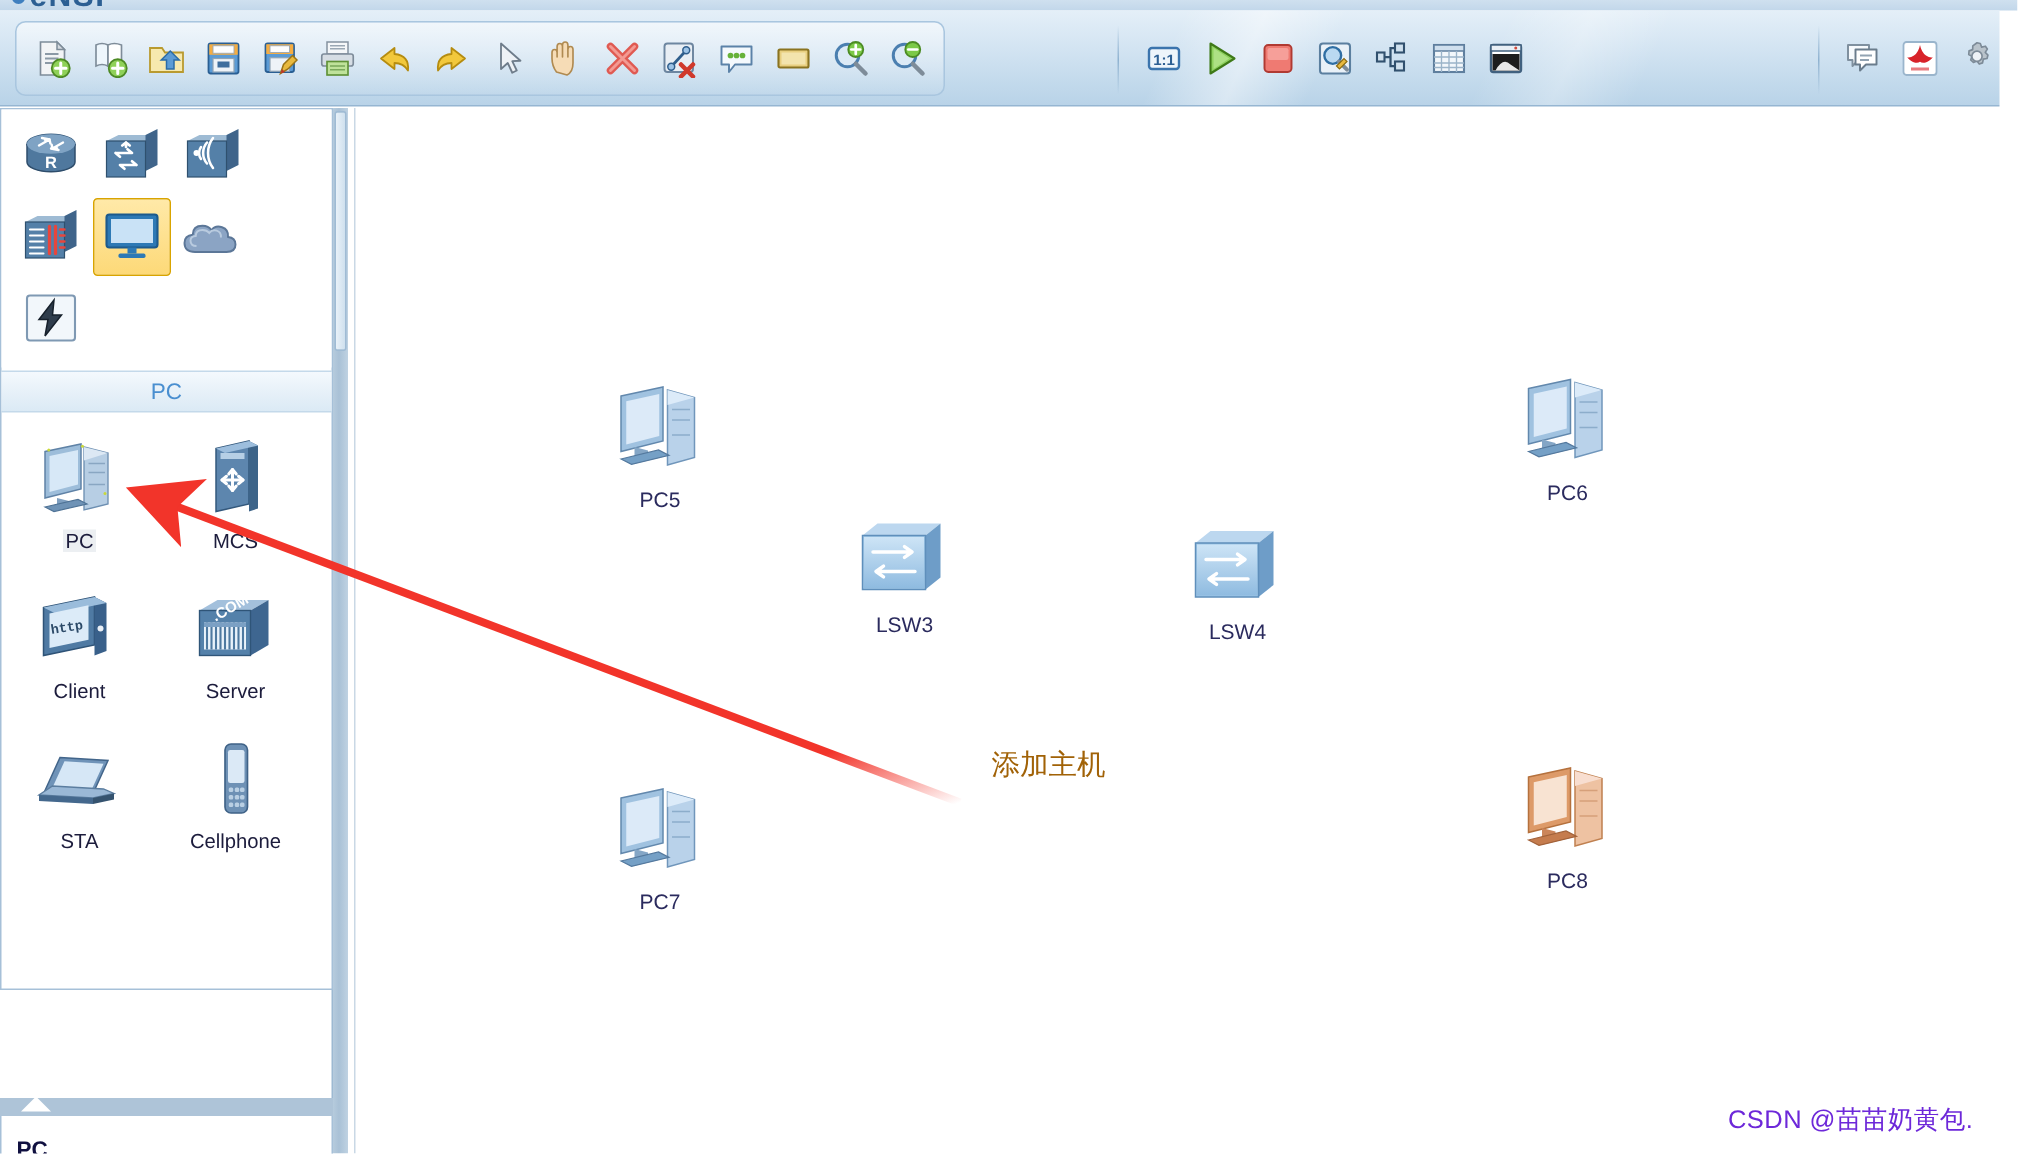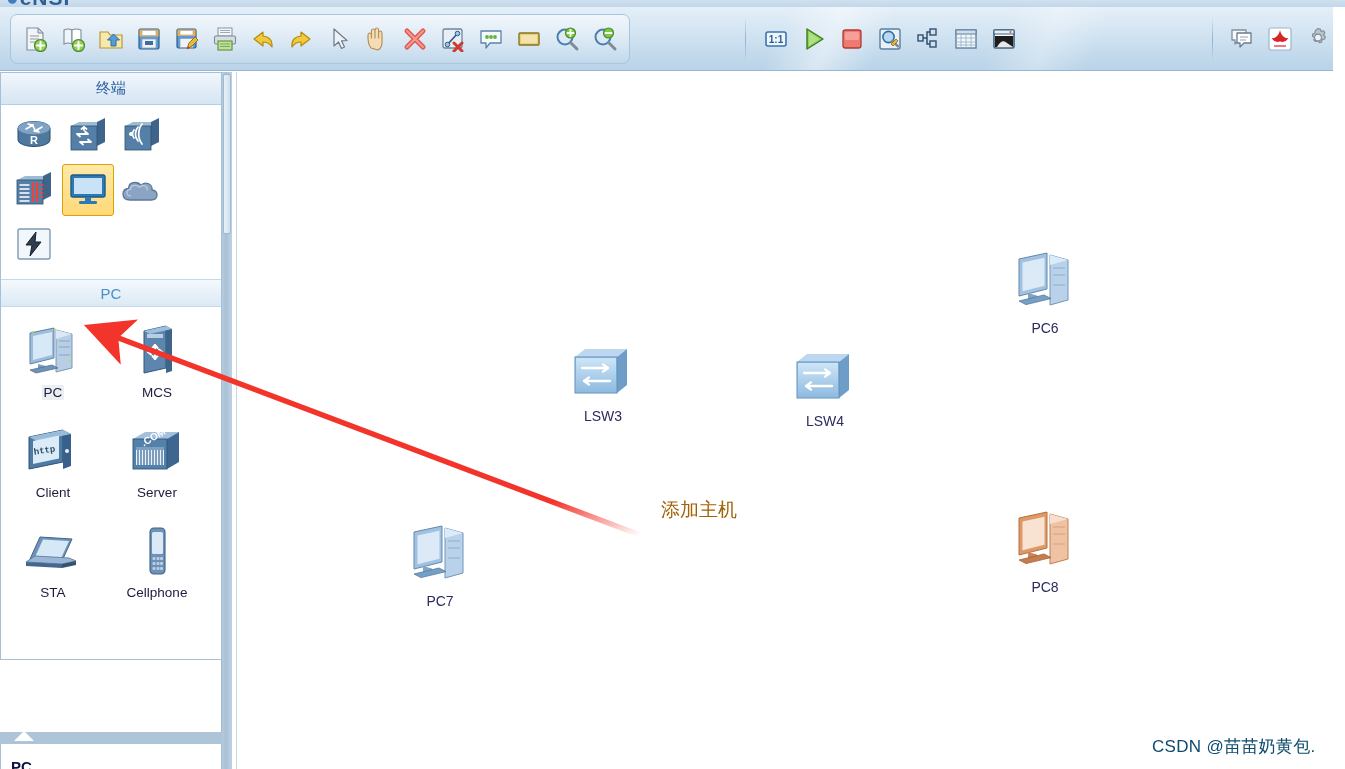--- a/index.html
+++ b/index.html
@@ -137,21 +137,21 @@
   .node .nlabel{ font-size:14px; color:#2b2b5e; margin-top:3px; white-space:nowrap; }
 
   
   .anno{ position:absolute; left:0; top:0; width:1345px; height:769px; pointer-events:none; }
   .anno-text{
     position:absolute; left:661px; top:497px;
     color:#a16207; font-size:19px; white-space:nowrap;
   }
   .watermark{
     position:absolute; left:1152px; top:735px;
-    color:#0c4a6e; font-size:17px; white-space:nowrap; letter-spacing:.3px;
+    color:#6d28d9; font-size:17px; white-space:nowrap; letter-spacing:.3px;
   }
 </style>
 </head>
 <body>
 
 <div id="app">
 
   <div class="titlebar">
     <div class="logo">
       <span class="dot">●</span><span>eNSP</span>
@@ -386,23 +386,20 @@
           <circle cx="13" cy="11.5" r="3.4" fill="#eef2f6" stroke="#7d8b98" stroke-width="1.1"></circle>
         </svg>
       </div>
     </div>
   </div>
 
   <div class="dock">
 
     <div class="dockframe">
 
-      <div class="cat-header">
-        <span>终端</span>
-      </div>
 
       <div class="dev-grid">
 
         <div class="dev-cell" title="路由器">
           <svg width="46" height="40" viewBox="0 0 46 40">
             <ellipse cx="23" cy="12" rx="16" ry="6.5" fill="#8fb0cc" stroke="#3c5f80" stroke-width="1"></ellipse>
             <path d="M7 12 v12 a16 6.5 0 0 0 32 0 v-12" fill="#4f789e" stroke="#2e4d6b" stroke-width="1"></path>
             <ellipse cx="23" cy="12" rx="16" ry="6.5" fill="#7fa3c4"></ellipse>
             <g stroke="#fff" stroke-width="1.6" fill="none" stroke-linecap="round">
               <path d="M15 13 l7-4 M22 9 l-3 .2 M22 9 l.6 2.6"></path>
@@ -603,20 +600,34 @@
 
     </div>
   </div>
 
   <div class="dockscroll">
     <div class="thumb"></div>
   </div>
 
   <div class="canvas">
 
+    <div class="node" style="left:164px; top:178px;">
+      <svg width="78" height="72" viewBox="0 0 78 72">
+        <path d="M44 10 l18 5 v40 l-18 5 z" fill="#b9d2ea" stroke="#7096bb" stroke-width="1"></path>
+        <path d="M44 10 l18 5 -18 5 z" fill="#dcebf9"></path>
+        <g stroke="#8cadcb" stroke-width="1.1">
+            <path d="M47 23 h12M47 30 h12M47 40 h12"></path>
+          </g>
+        <path d="M13 14 l28-6 v36 l-28 7 z" fill="#a0c2e0" stroke="#6288ad" stroke-width="1"></path>
+        <path d="M16.5 17.5 l22-4.8 v28 l-22 5.6 z" fill="#dceaf8"></path>
+        <path d="M22 48 l9 2.4 0 6 -9-2.4 z" fill="#84a6c6"></path>
+        <path d="M13 56 l25-6 7 3.6 -25 6 z" fill="#75a0c6" stroke="#54799e" stroke-width=".8"></path>
+      </svg>
+      <div class="nlabel">PC5</div>
+    </div>
 
     <div class="node" style="left:769px; top:173px;">
       <svg width="78" height="72" viewBox="0 0 78 72">
         <path d="M44 10 l18 5 v40 l-18 5 z" fill="#b9d2ea" stroke="#7096bb" stroke-width="1"></path>
         <path d="M44 10 l18 5 -18 5 z" fill="#dcebf9"></path>
         <g stroke="#8cadcb" stroke-width="1.1">
             <path d="M47 23 h12M47 30 h12M47 40 h12"></path>
           </g>
         <path d="M13 14 l28-6 v36 l-28 7 z" fill="#a0c2e0" stroke="#6288ad" stroke-width="1"></path>
         <path d="M16.5 17.5 l22-4.8 v28 l-22 5.6 z" fill="#dceaf8"></path>

